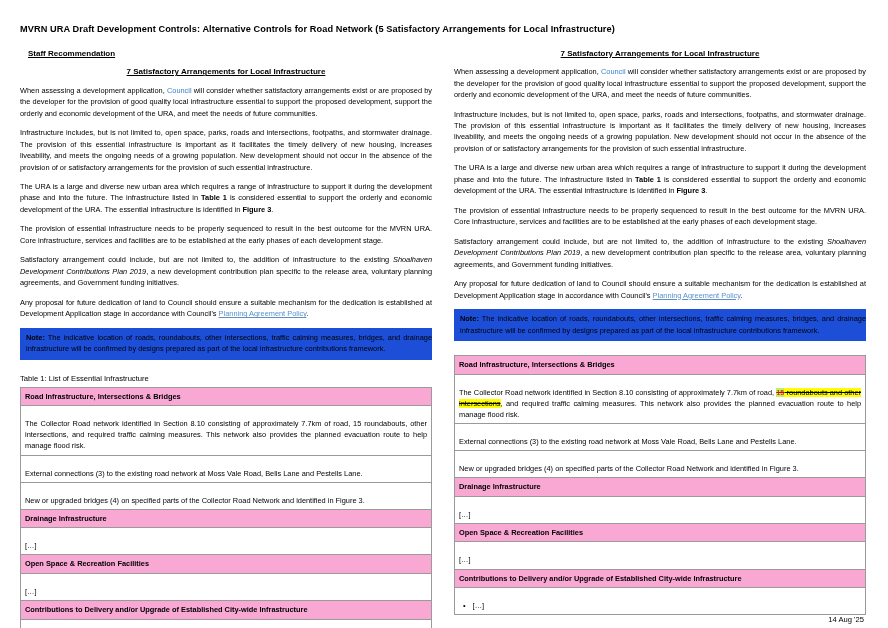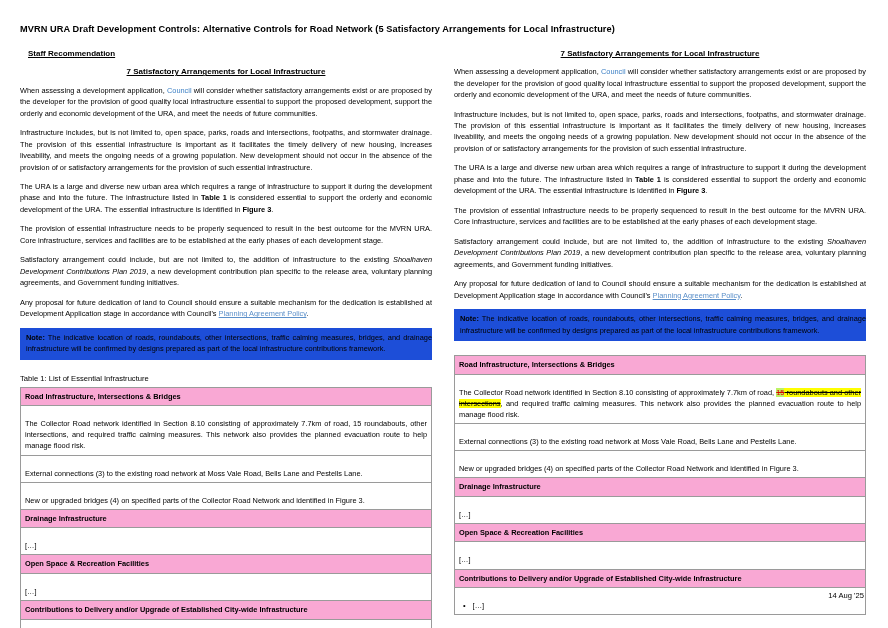--- a/index.html
+++ b/index.html
@@ -128,21 +128,21 @@
   .hl-red {
     background: #bef264;
     color: #e00000;
     text-decoration: line-through;
     text-decoration-color: #e00000;
     font-weight: normal;
   }
   .footer-date {
     position: absolute;
     right: 24px;
-    bottom: 28px;
+    bottom: 4px;
     font-size: 7.6px;
     color: #000;
   }
 </style>
 </head>
 <body>
 
 <div class="page">
 
   <div class="doc-title">MVRN URA Draft Development Controls: Alternative Controls for Road Network (5 Satisfactory Arrangements for Local Infrastructure)</div>

